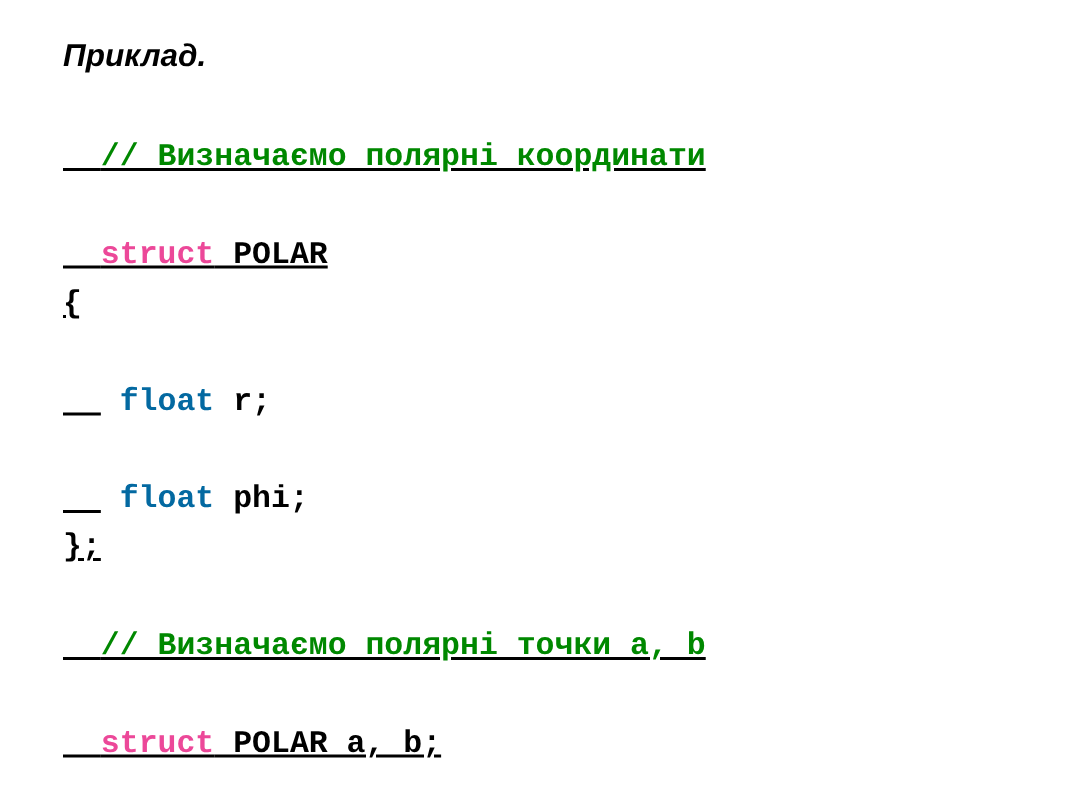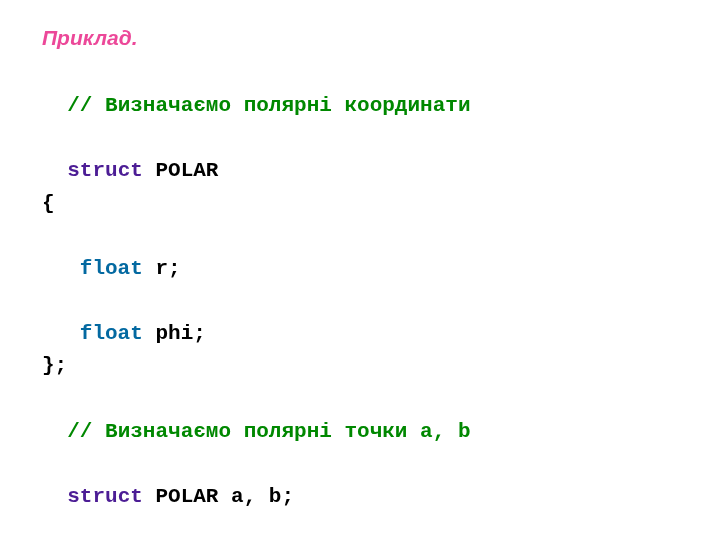--- a/index.html
+++ b/index.html
@@ -12,27 +12,27 @@
     font-weight: bold;
     line-height: 1.55;
     color: #000000;
     padding: 22px 0 0 42px;
     box-sizing: border-box;
   }
   .heading {
     font-family: Arial, sans-serif;
     font-style: italic;
     font-weight: bold;
-    color: #ec4899;
+    color: #000000;
     font-size: 21px;
     margin-bottom: 3px;
   }
-  .line { white-space: pre; }
+  .line { white-space: pre; text-decoration: underline; }
   .comment { color: #008800; }
-  .kw-struct { color: #4c1d95; }
+  .kw-struct { color: #ec4899; }
   .kw-float { color: #0369a1; }
   .ind1 { padding-left: 0.6em; display: inline-block; }
 </style>
 </head>
 <body>
 
 <div class="heading">Приклад.</div>
 
 <div class="line">
   <span class="comment">// Визначаємо полярні координати</span>

